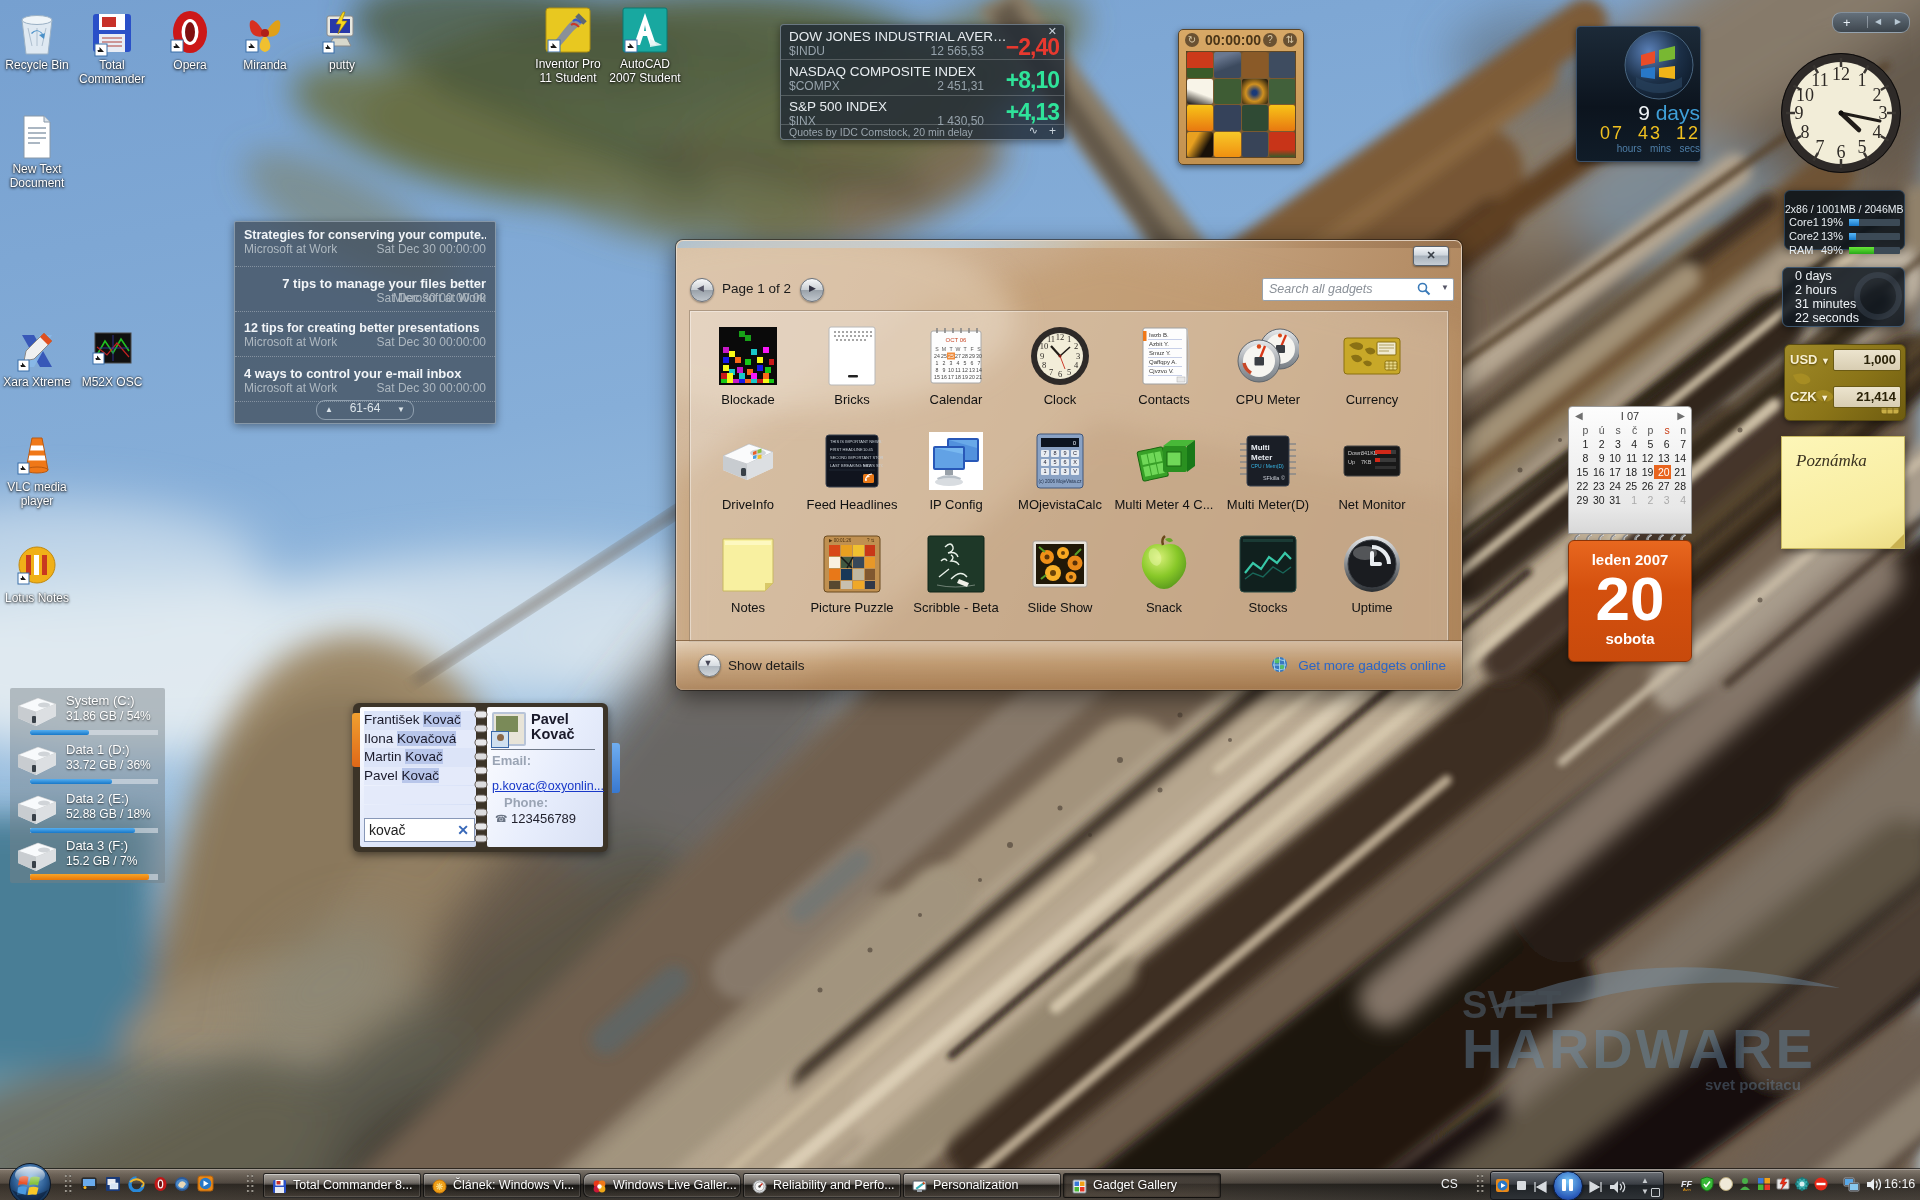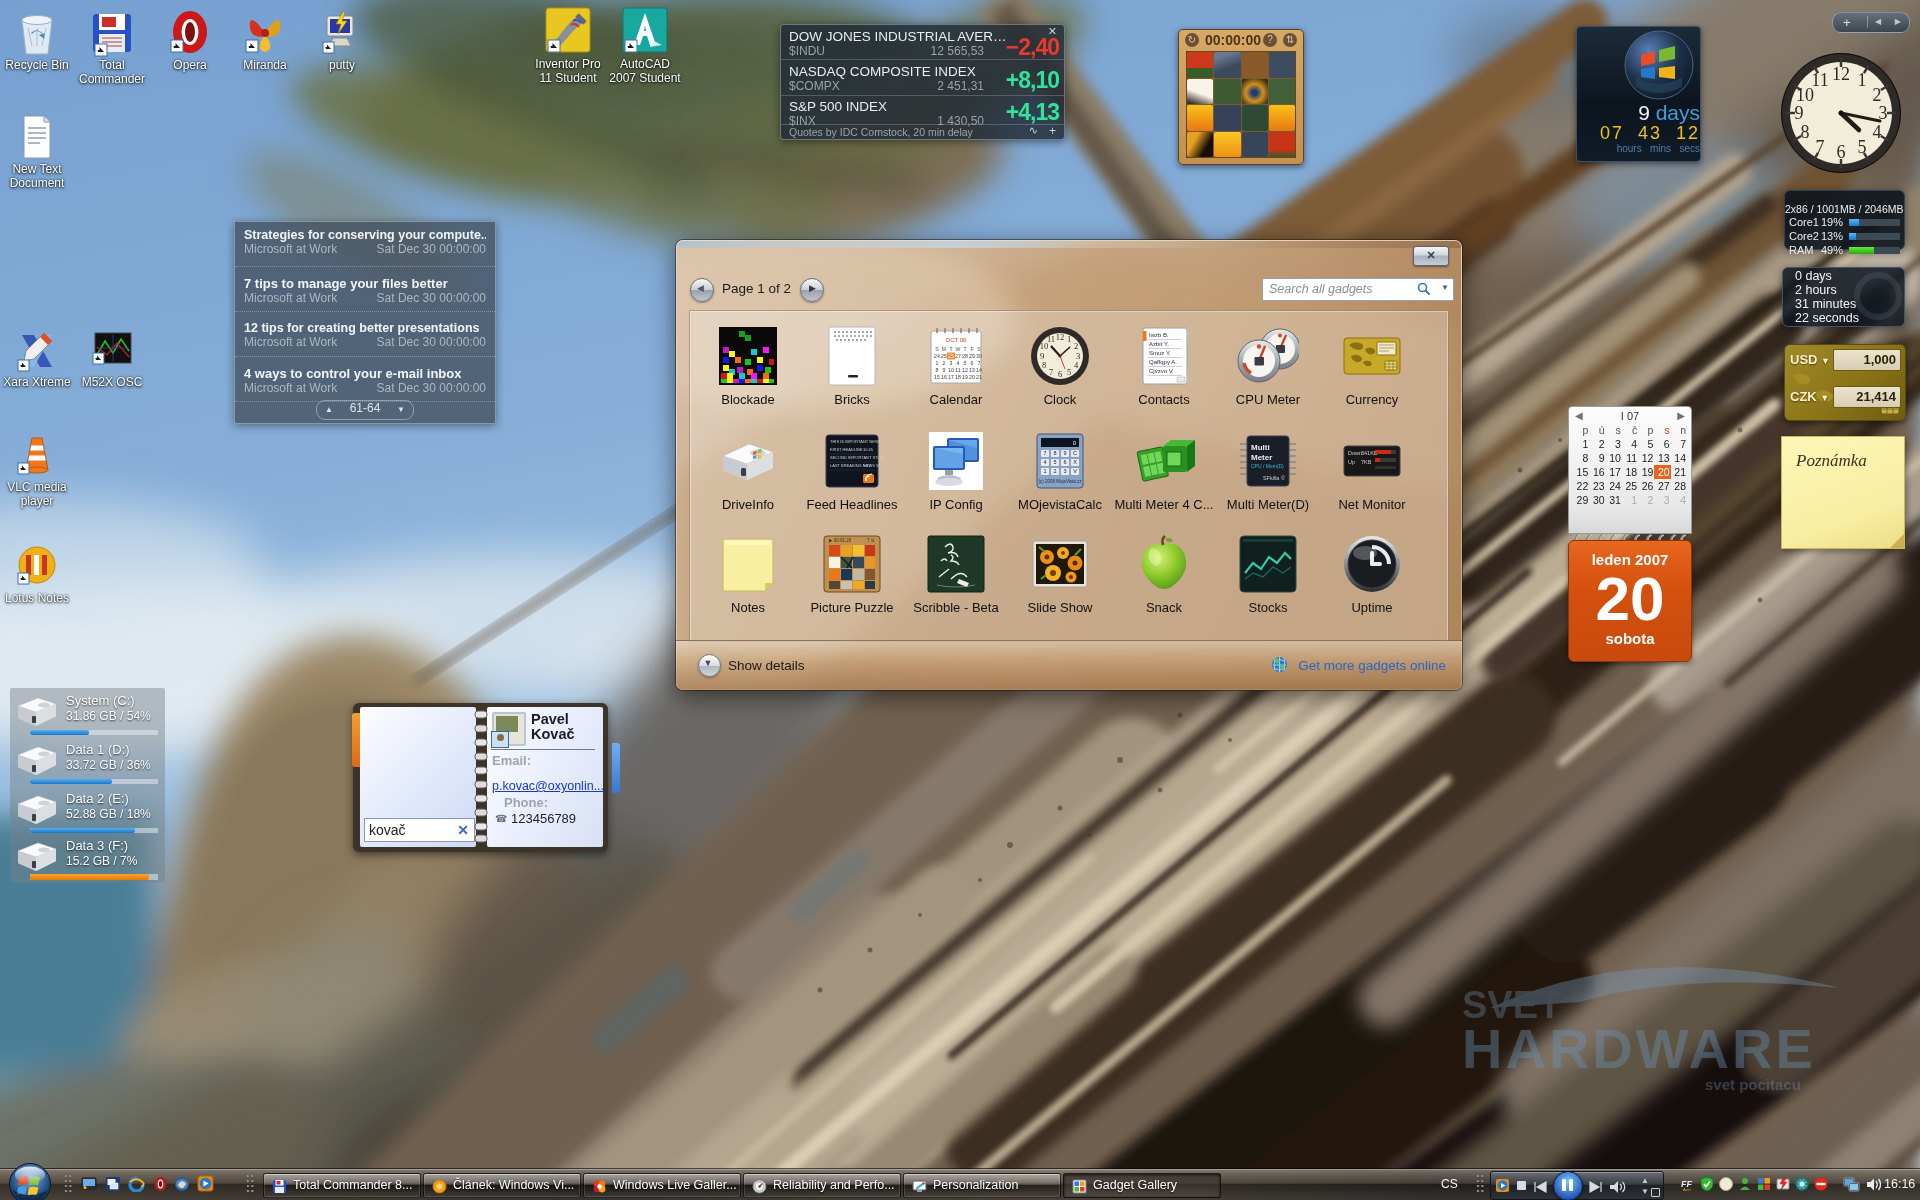--- a/index.html
+++ b/index.html
@@ -610,21 +610,21 @@
 <div class="abs" style="left:1781px;top:436px;width:122px;height:111px;z-index:3;background:linear-gradient(160deg,#fdf6b8,#f8eda0 70%,#ecdc84);border:1px solid #c8b860;box-shadow:2px 3px 6px rgba(0,0,0,.35);">
 <div style="position:absolute;right:0;bottom:0;width:0;height:0;border-left:14px solid transparent;border-bottom:14px solid #c8b050;"></div>
 <div style="font-family:'Liberation Serif',serif;font-style:italic;font-size:17px;color:#3a3220;padding:14px 0 0 14px;">Poznámka</div>
 </div>
 
 <div class="abs" style="left:234px;top:221px;width:260px;height:201px;z-index:3;background:rgba(66,79,93,.78);border:1px solid rgba(180,195,208,.55);border-radius:2px;box-shadow:0 2px 8px rgba(0,0,0,.4);color:#f2f5f8;">
 <div style="padding:6px 9px 0;height:38px;border-bottom:1px dotted rgba(255,255,255,.3);">
 <div style="font-size:12.5px;font-weight:bold;white-space:nowrap;overflow:hidden;">Strategies for conserving your compute...</div>
 <div style="font-size:12px;color:#aeb8c0;position:relative;">Microsoft at Work<span style="position:absolute;right:0;">Sat Dec 30 00:00:00</span></div>
 </div>
-<div style="padding:9px 9px 0;height:35px;border-bottom:1px dotted rgba(255,255,255,.3);">
+<div style="padding:9px 9px 0;height:35px;border-bottom:1px dotted rgba(255,255,255,.3);text-align:right;">
 <div style="font-size:13px;font-weight:bold;white-space:nowrap;">7 tips to manage your files better</div>
 <div style="font-size:12px;color:#aeb8c0;position:relative;">Microsoft at Work<span style="position:absolute;right:0;">Sat Dec 30 00:00:00</span></div>
 </div>
 <div style="padding:9px 9px 0;height:35px;border-bottom:1px dotted rgba(255,255,255,.3);">
 <div style="font-size:12.5px;font-weight:bold;white-space:nowrap;overflow:hidden;">12 tips for creating better presentations</div>
 <div style="font-size:12px;color:#aeb8c0;position:relative;">Microsoft at Work<span style="position:absolute;right:0;">Sat Dec 30 00:00:00</span></div>
 </div>
 <div style="padding:9px 9px 0;height:35px;border-bottom:1px dotted rgba(255,255,255,.3);">
 <div style="font-size:13px;font-weight:bold;white-space:nowrap;">4 ways to control your e-mail inbox</div>
 <div style="font-size:12px;color:#aeb8c0;position:relative;">Microsoft at Work<span style="position:absolute;right:0;">Sat Dec 30 00:00:00</span></div>
@@ -691,20 +691,28 @@
             <div style="width:93%;height:6px;background:linear-gradient(180deg,#f8a428,#e87808);border-radius:2px;"></div>
           </div>
 </div>
 </div>
 
 <div class="abs" style="left:353px;top:699px;width:268px;height:157px;z-index:3;">
 <div style="position:absolute;left:0;top:4px;width:255px;height:149px;background:#3c3428;border-radius:6px;box-shadow:0 3px 8px rgba(0,0,0,.5);"></div>
 <div style="position:absolute;left:-1px;top:14px;width:9px;height:54px;background:linear-gradient(180deg,#f0a030,#e06818);border-radius:3px 0 0 3px;"></div>
 <div style="position:absolute;left:259px;top:44px;width:8px;height:50px;background:linear-gradient(180deg,#70aef0,#3878d0);border-radius:0 3px 3px 0;"></div>
 <div style="position:absolute;left:7px;top:8px;width:116px;height:140px;background:linear-gradient(135deg,#fdfdff,#dfe7fa 60%,#cfd9f2);border-radius:2px;">
+<div style="font-size:13.5px;color:#1a1a2a;padding:4px 0 0 4px;line-height:18.5px;">
+<div style="background:#dce4f8;">František <span style="background:#b8c6ea;">Kovač</span></div>
+<div style="background:#e4eafa;">Ilona <span style="background:#b8c6ea;">Kovačová</span></div>
+<div style="background:#dce4f8;">Martin <span style="background:#b8c6ea;">Kovač</span></div>
+<div style="background:#e4eafa;">Pavel <span style="background:#b8c6ea;">Kovač</span></div>
+<div style="background:#e4eafa;height:18px;margin-top:1px;"></div>
+<div style="background:#e4eafa;height:18px;margin-top:1px;"></div>
+</div>
 <div style="position:absolute;left:4px;bottom:5px;width:105px;height:22px;background:#fff;border:1px solid #8898b8;font-size:14px;color:#222;line-height:22px;padding-left:4px;">kovač<span style="position:absolute;right:5px;top:0;color:#3868b8;font-weight:bold;">✕</span></div>
 </div>
 <div style="position:absolute;left:134px;top:8px;width:116px;height:140px;background:linear-gradient(115deg,#fdfdff,#e7edfc 55%,#d8e0f4);border-radius:2px;">
 <div style="position:absolute;left:5px;top:5px;width:30px;height:30px;background:#e8e4d8;border:2px solid #b8c4d8;border-radius:2px;">
 <div style="position:absolute;left:2px;top:2px;width:22px;height:16px;background:#7a8a58;"></div>
 <div style="position:absolute;left:-3px;bottom:-4px;width:16px;height:15px;background:#cfe0f0;border:1.5px solid #3868a8;">
               <div style="width:7px;height:7px;border-radius:50%;background:#8a6848;margin:2px auto 0;"></div>
             </div>
 </div>
 <div style="position:absolute;left:44px;top:5px;font-size:14.5px;font-weight:bold;color:#1a1a2a;line-height:15px;">Pavel<br>Kovač</div>
@@ -1337,21 +1345,21 @@
           <span>Total Commander 8...</span>
         </div>
 <div class="tbtn" style="left:423px;">
           <svg width="15" height="15" viewBox="0 0 15 15" style="position:absolute;left:8px;top:5px;">
             <circle cx="7.5" cy="7.5" r="6.5" fill="#f0a018"></circle>
             <circle cx="7.5" cy="7.5" r="6.5" fill="none" stroke="#c87808"></circle>
             <path d="M4 7.5 h7 M7.5 4 v7 M5 5 l5 5 M10 5 l-5 5" stroke="#f8d880" stroke-width="1.2"></path>
           </svg>
           <span>Článek: Windows Vi...</span>
         </div>
-<div class="tbtn" style="left:583px;">
+<div class="tbtn" style="left:583px;border-radius:7px;">
           <svg width="15" height="15" viewBox="0 0 15 15" style="position:absolute;left:8px;top:5px;">
             <circle cx="5" cy="5" r="3.4" fill="#e83818"></circle>
             <circle cx="10" cy="5" r="3.4" fill="#f07818"></circle>
             <circle cx="5" cy="10" r="3.4" fill="#c81838"></circle>
             <circle cx="10" cy="10" r="3.4" fill="#f0a818"></circle>
             <circle cx="7.5" cy="7.5" r="2.2" fill="#fff"></circle>
           </svg>
           <span>Windows Live Galler...</span>
         </div>
 <div class="tbtn" style="left:743px;">

